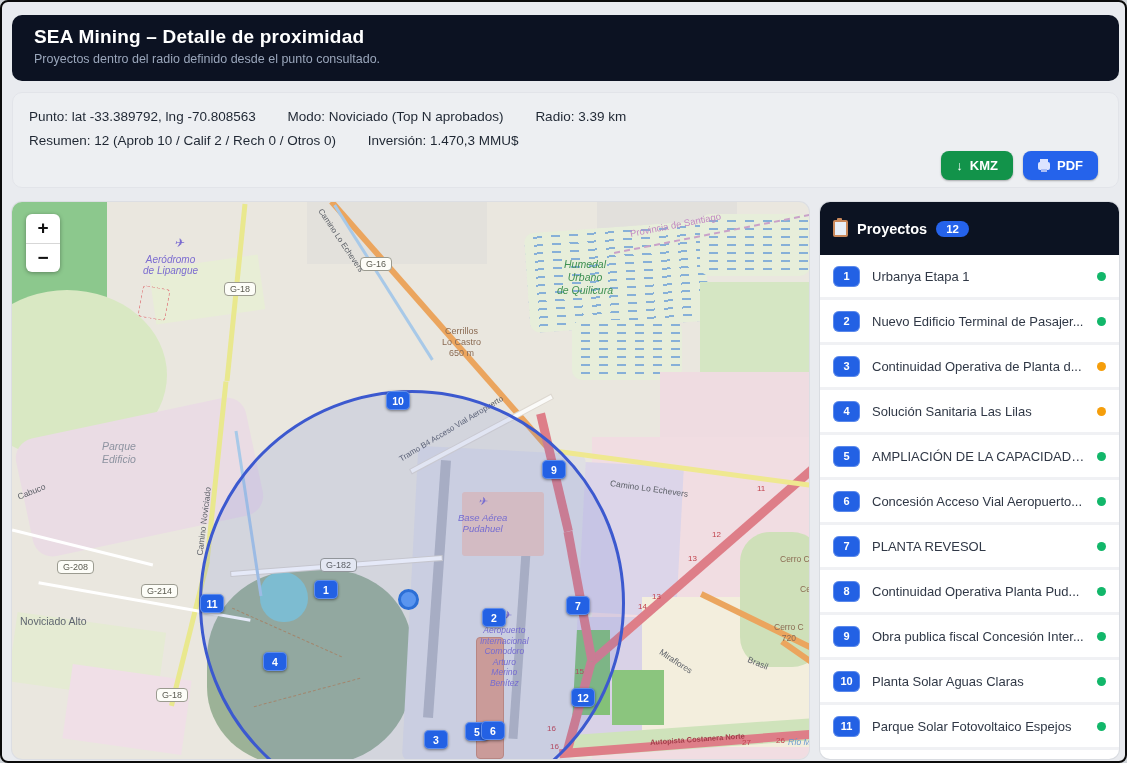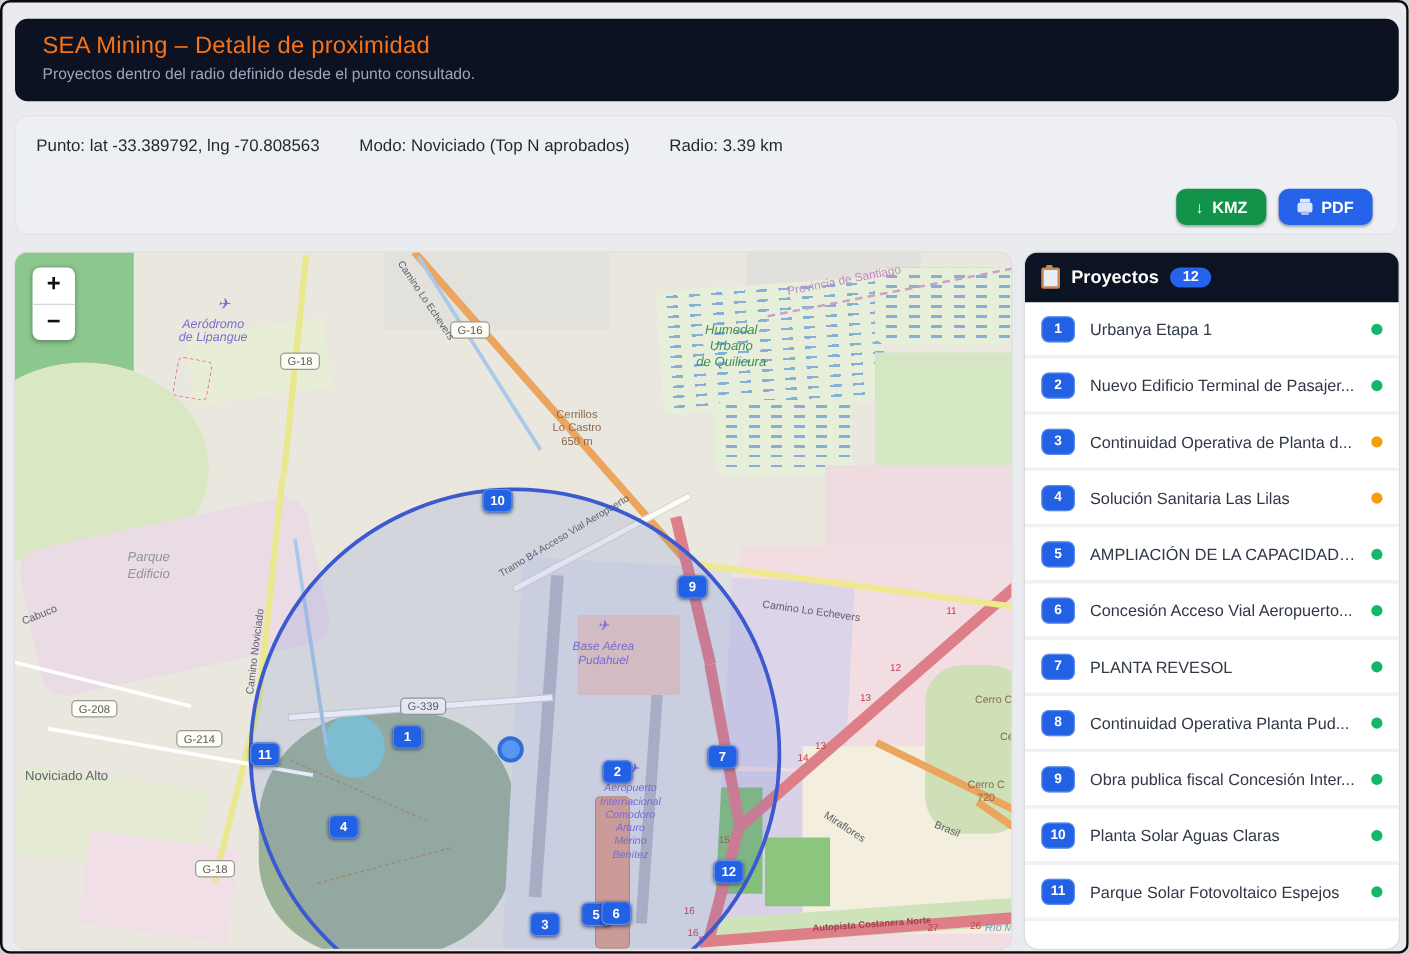--- a/index.html
+++ b/index.html
@@ -2,21 +2,21 @@
 <html><head>
 <meta charset="utf-8">
 <style>
   html,body{margin:0;padding:0;background:#cfd3d8;font-family:"Liberation Sans",sans-serif;}
   #frame{position:relative;width:1127px;height:763px;background:#e9ebef;border:2px solid #0b0b0b;
          border-radius:8px;box-sizing:border-box;overflow:hidden;}
   
   #header-card{position:absolute;left:10px;top:13px;width:1107px;height:66px;background:#0c1222;
 .               border-radius:10px;}
   #header-card{border-radius:10px;padding:11px 22px;box-sizing:border-box;}
-  #page-title{color:#f97316;font-size:19px;font-weight:normal;letter-spacing:.2px;}
+  #page-title{color:#ffffff;font-size:19px;font-weight:bold;letter-spacing:.2px;}
   #page-subtitle{color:#9aa6bb;font-size:12.5px;margin-top:4px;}
   
   #summary-card{position:absolute;left:10px;top:90px;width:1107px;height:96px;background:#edeff2;
                 border:1px solid #e2e4e9;border-radius:10px;box-sizing:border-box;padding:12px 16px;}
   .sum-line{font-size:13.5px;color:#1f2733;line-height:24px;white-space:nowrap;}
   .seg{margin-right:28px;}
   .btn-row{position:absolute;right:20px;top:58px;display:flex;gap:10px;}
   .btn{display:inline-flex;align-items:center;gap:7px;border:none;border-radius:8px;color:#fff;
        font-family:"Liberation Sans",sans-serif;font-weight:bold;font-size:13px;padding:7px 15px;
        box-shadow:0 1px 2px rgba(0,0,0,.3);cursor:pointer;}
@@ -58,21 +58,21 @@
   .c-dkred{color:#a33f4b;font-weight:bold;}
   .km{position:absolute;font-size:8px;color:#c2434d;z-index:31;}
   #zoom-ctl{position:absolute;left:14px;top:12px;width:34px;height:58px;background:#fff;border-radius:6px;
             box-shadow:0 1px 4px rgba(0,0,0,.35);z-index:60;display:flex;flex-direction:column;}
   .zbtn{flex:1;display:flex;align-items:center;justify-content:center;font-size:19px;font-weight:bold;
         color:#111;cursor:pointer;}
   .zbtn:first-child{border-bottom:1px solid #d7d7d7;}
   
   #projects-card{position:absolute;left:818px;top:200px;width:299px;height:557px;background:#fff;
                  border-radius:10px;overflow:hidden;box-shadow:0 0 0 1px #d9dce1;}
-  #projects-header{height:40px;background:#0c1322;display:flex;align-items:center;gap:9px;padding:0 13px;}
+  #projects-header{height:53px;background:#0c1322;display:flex;align-items:center;gap:9px;padding:0 13px;}
   #projects-title{color:#fff;font-size:14.5px;font-weight:bold;}
   #projects-count{background:#2563eb;color:#fff;font-size:11.5px;font-weight:bold;border-radius:999px;
                   padding:2px 10px;}
   .clip-icon{width:11px;height:13px;background:#e7eef7;border:2px solid #c9885a;border-radius:2px;position:relative;}
   .clip-icon::before{content:"";position:absolute;top:-4px;left:2px;width:5px;height:3px;background:#c9885a;border-radius:1px;}
   .prow{height:42px;display:flex;align-items:center;gap:12px;padding:0 13px;border-bottom:3px solid #f0f1f4;
         background:#fff;cursor:pointer;}
   .pbadge{min-width:27px;height:21px;background:#2361e4;border-radius:6px;color:#fff;font-size:11px;
           font-weight:bold;display:flex;align-items:center;justify-content:center;
           box-shadow:inset 0 0 0 1px rgba(255,255,255,.25);}
@@ -87,20 +87,24 @@
   <div id="header-card">
     <div id="page-title">SEA Mining – Detalle de proximidad</div>
     <div id="page-subtitle">Proyectos dentro del radio definido desde el punto consultado.</div>
   </div>
 
   <div id="summary-card">
     <div class="sum-line">
       <span class="seg"><span>Punto:</span> <span>lat -33.389792, lng -70.808563</span></span>
       <span class="seg"><span>Modo:</span> <span>Noviciado (Top N aprobados)</span></span>
       <span class="seg"><span>Radio:</span> <span>3.39 km</span></span>
+    </div>
+    <div class="sum-line">
+      <span class="seg"><span>Resumen:</span> <span>12 (Aprob 10 / Calif 2 / Rech 0 / Otros 0)</span></span>
+      <span class="seg"><span>Inversión:</span> <span>1.470,3 MMU$</span></span>
     </div>
     <div class="btn-row">
       <button class="btn btn-kmz">
         <span>↓</span>
         <span>KMZ</span>
       </button>
       <button class="btn btn-pdf">
         <span class="printer-icon"></span>
         <span>PDF</span>
       </button>
@@ -198,21 +202,21 @@
         <span class="ml c-dkred" style="left: 638px; top: 535px; font-size: 7.5px; transform: rotate(-4deg);">Autopista Costanera Norte</span>
         <span class="ml c-brown" style="left: 768px; top: 352px; font-size: 8.5px;">Cerro Co</span>
         <span class="ml c-brown" style="left: 788px; top: 382px; font-size: 8.5px;">Cerro Cór</span>
         <span class="ml c-brown" style="left: 762px; top: 420px; font-size: 8.5px;">Cerro C
 720</span>
         <span class="ml c-blue" style="left: 776px; top: 535px; font-size: 8.5px;">Río Mapocho</span>
       </div>
     <div id="map-shields">
         <span class="shield" style="left: 348px; top: 55px;">G-16</span>
         <span class="shield" style="left: 212px; top: 80px;">G-18</span>
-        <span class="shield" style="left: 308px; top: 356px;">G-339</span>
+        <span class="shield" style="left: 308px; top: 356px;">G-182</span>
         <span class="shield" style="left: 45px; top: 358px;">G-208</span>
         <span class="shield" style="left: 129px; top: 382px;">G-214</span>
         <span class="shield" style="left: 144px; top: 486px;">G-18</span>
       </div>
     <div id="map-kms">
         <span class="km" style="left: 745px; top: 282px;">11</span>
         <span class="km" style="left: 700px; top: 328px;">12</span>
         <span class="km" style="left: 676px; top: 352px;">13</span>
         <span class="km" style="left: 640px; top: 390px;">13</span>
         <span class="km" style="left: 626px; top: 400px;">14</span>

